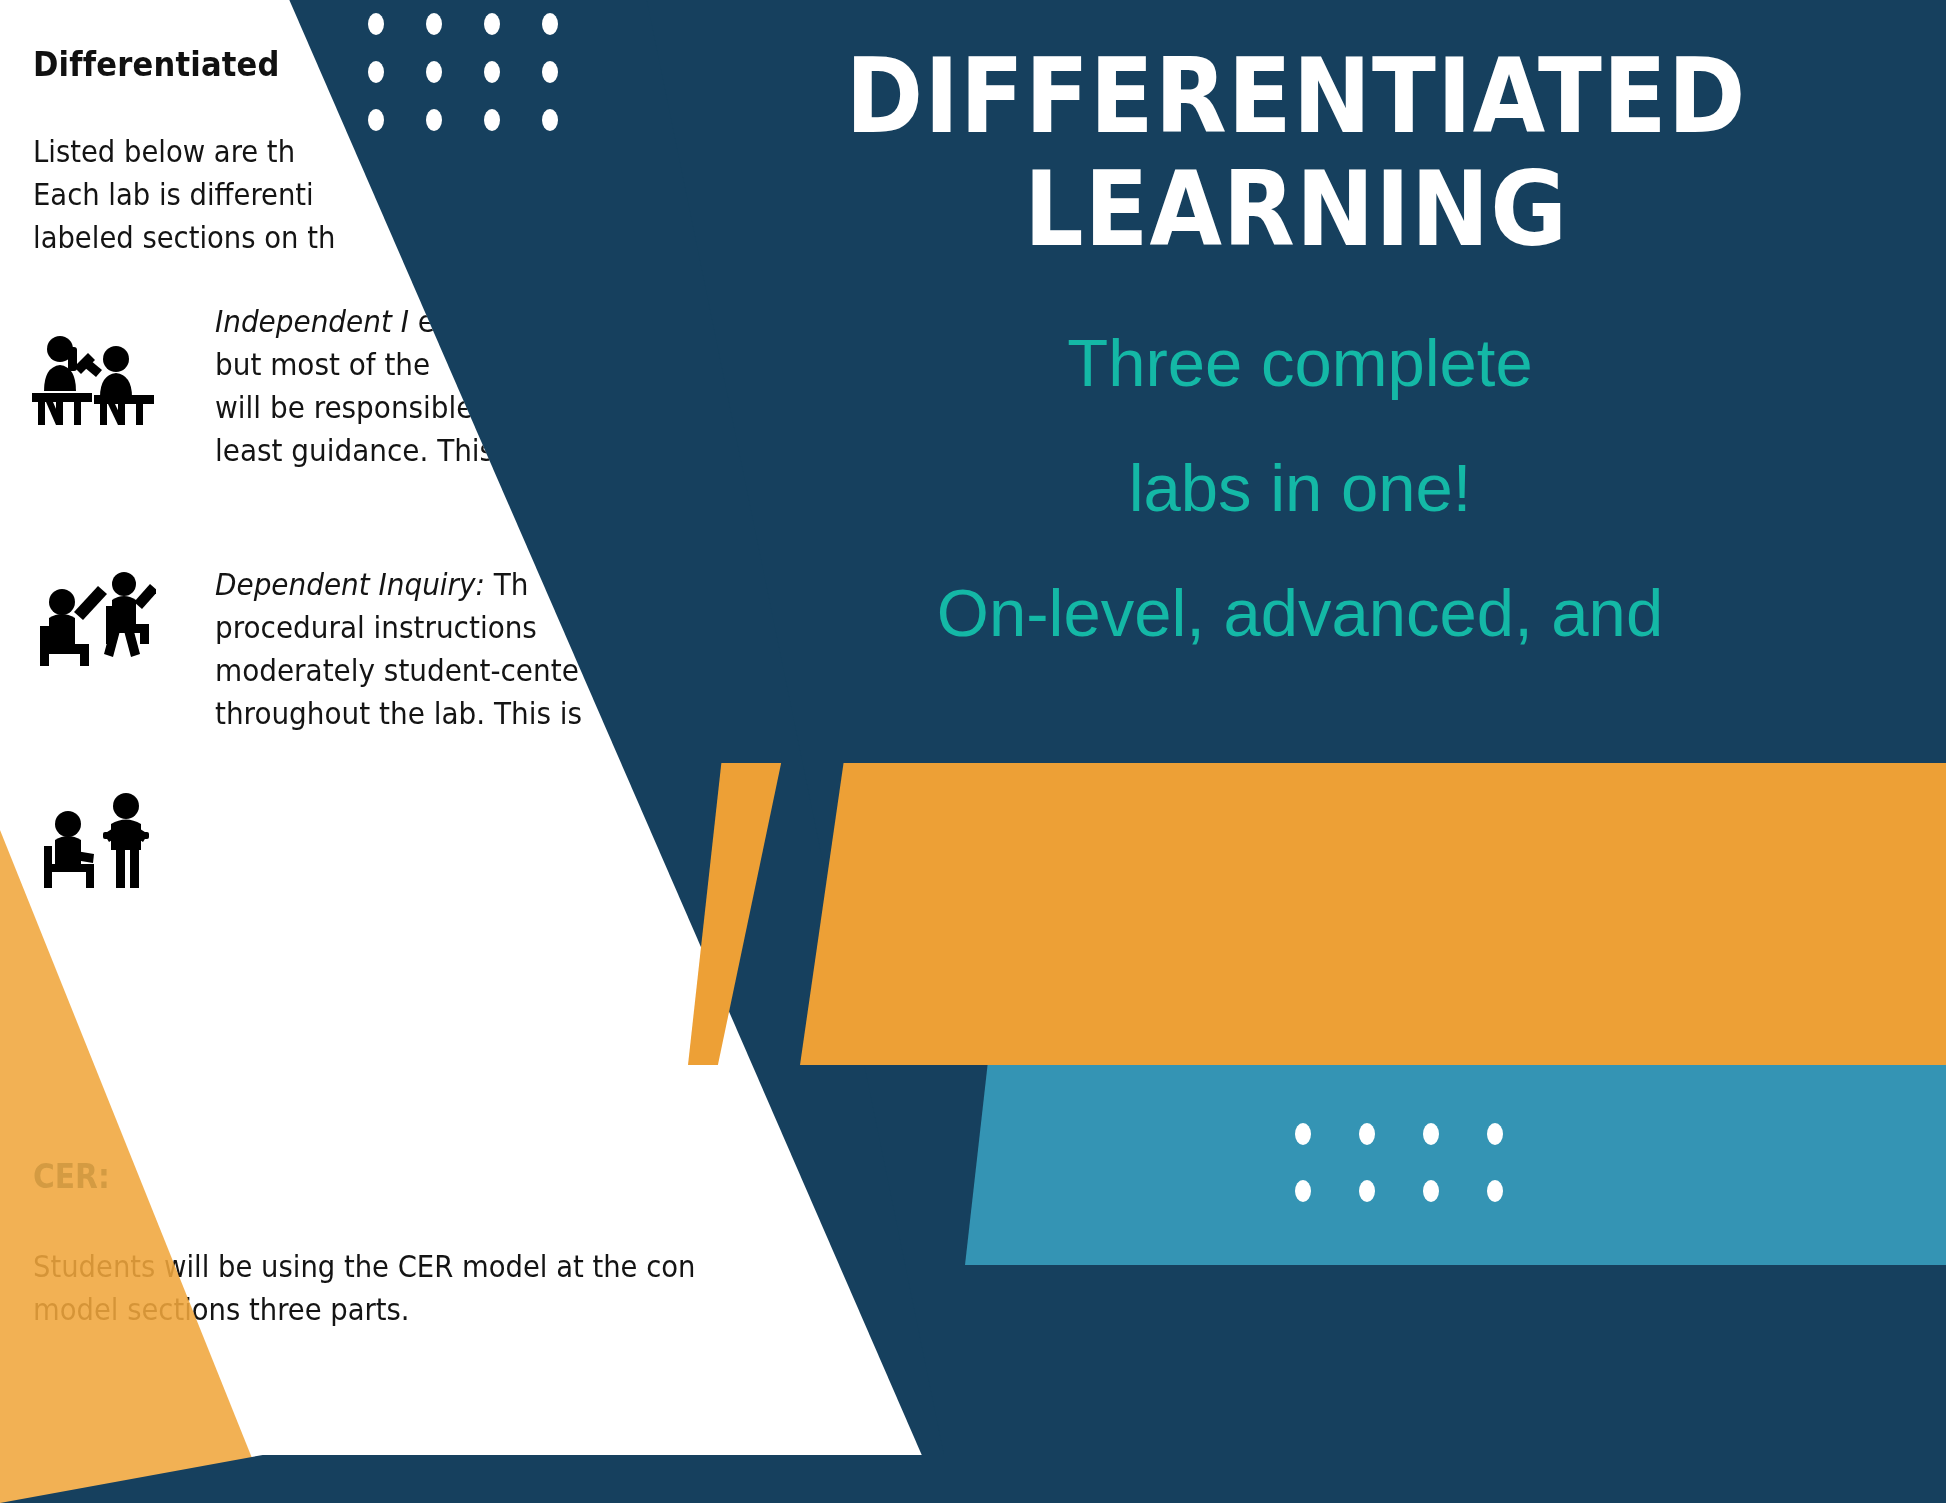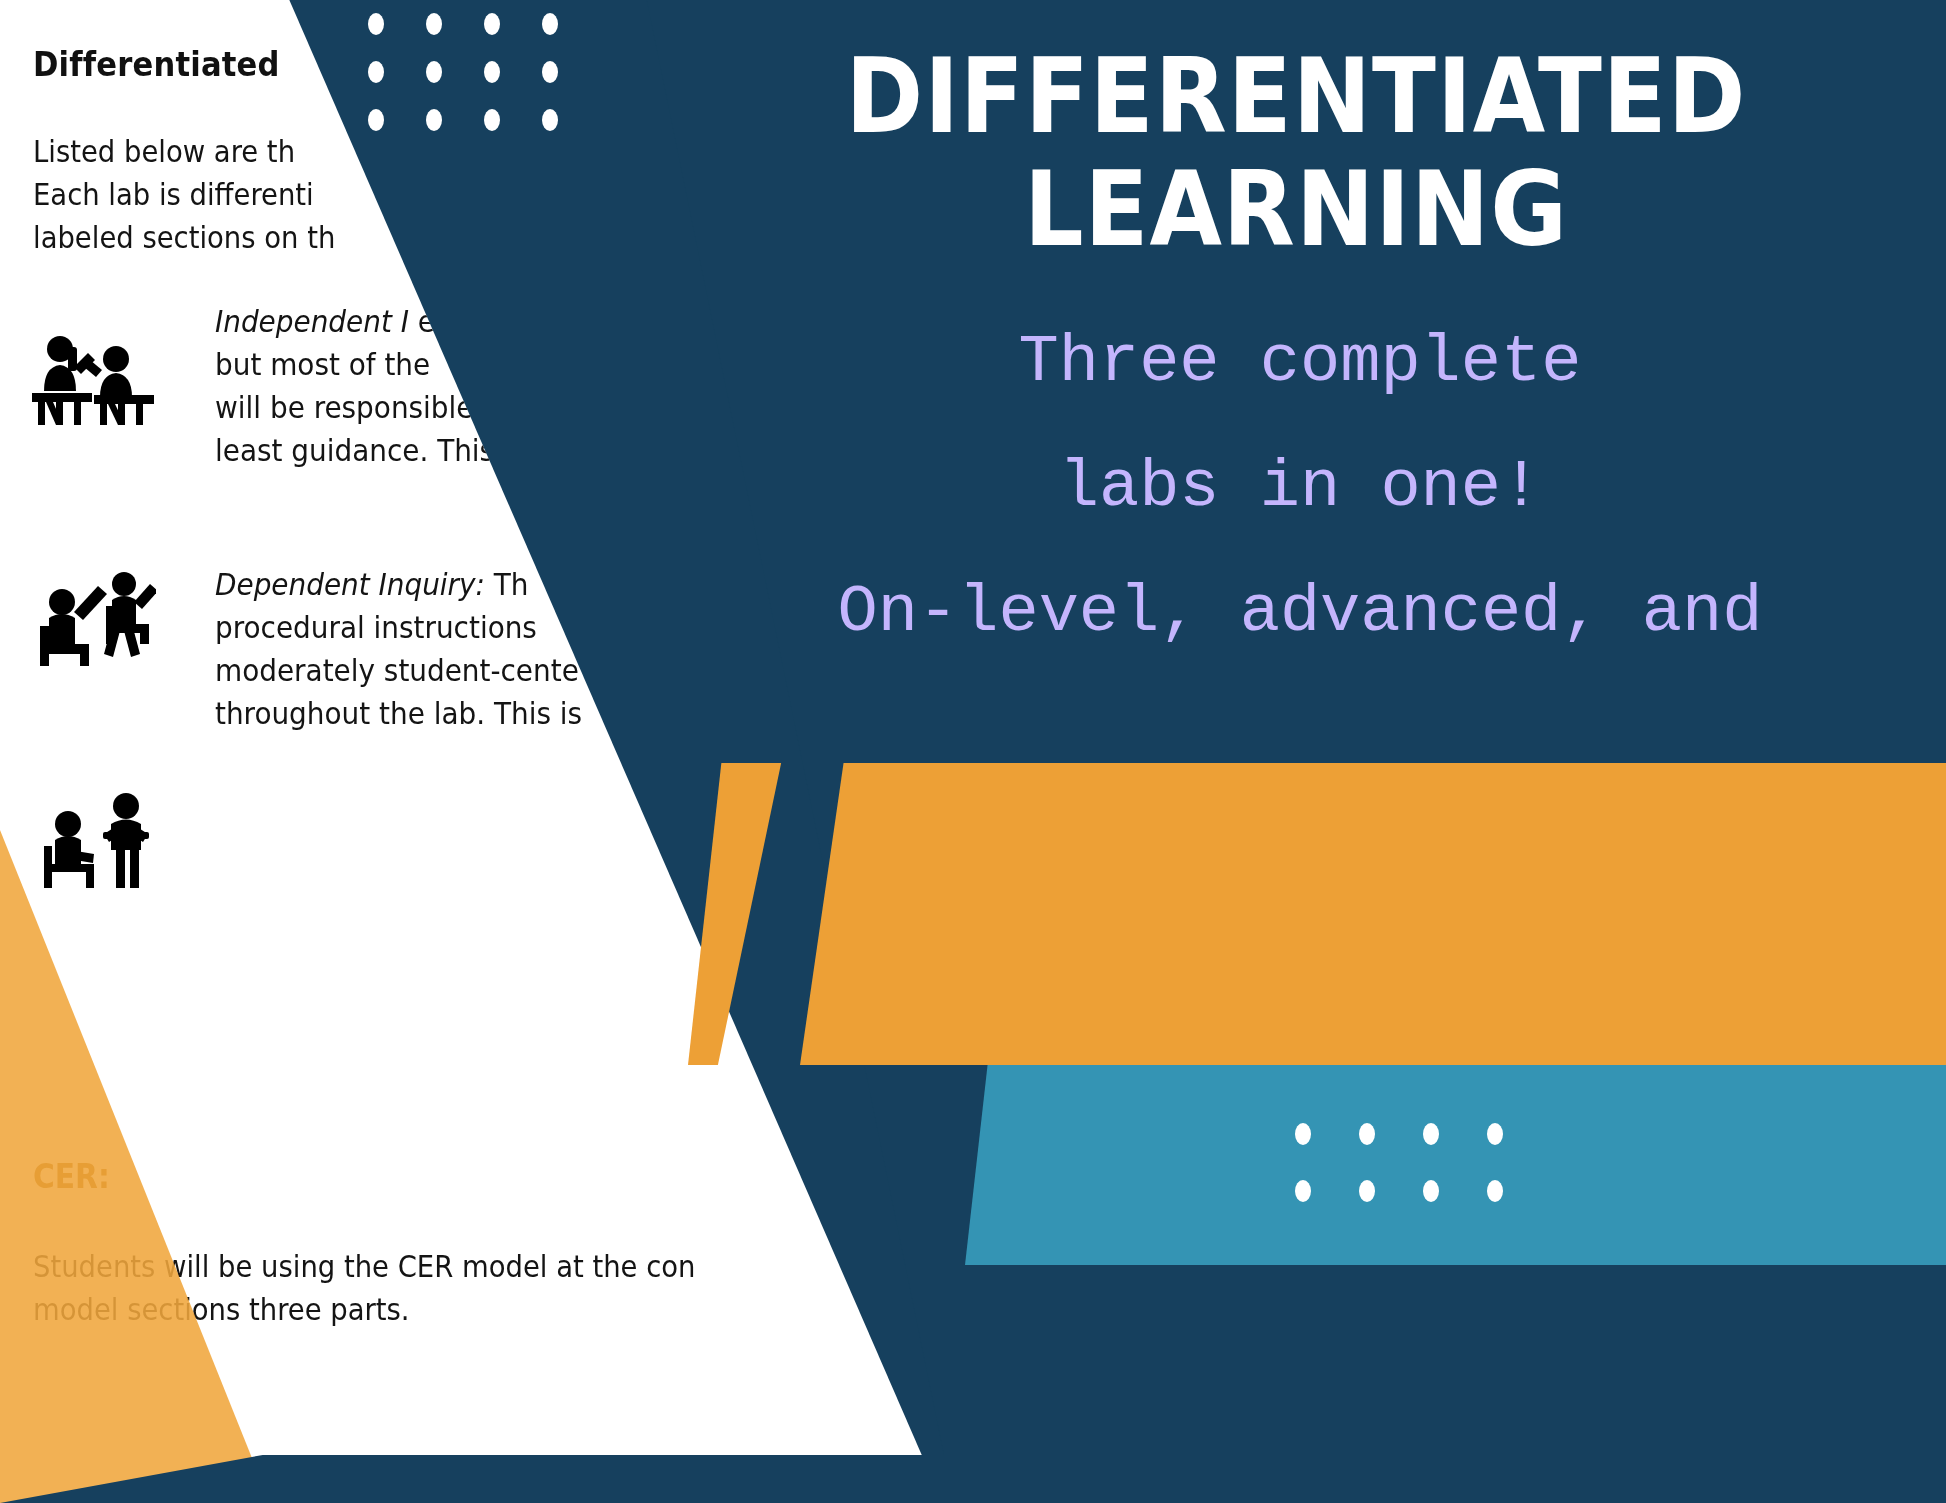--- a/index.html
+++ b/index.html
@@ -51,21 +51,21 @@
     font-size:31px;line-height:43px;color:#141414;text-align:justify;
   }
   .level-text i{font-style:italic;font-weight:500;}
   #lvl1{left:215px;top:300px;width:860px;}
   #lvl2{left:215px;top:563px;width:860px;}
   #lvl3{left:215px;top:785px;width:860px;}
 
   .cer-head{
     position:absolute;left:33px;top:1157px;
     font-family:"DejaVu Sans Condensed","Liberation Sans",sans-serif;
-    font-weight:bold;font-size:33px;color:#a16207;
+    font-weight:bold;font-size:33px;color:#0c4a6e;
   }
   #p-cer{left:33px;top:1245px;width:1040px;}
 
   
   .picto{position:absolute;}
   #ic1{left:30px;top:333px;}
   #ic2{left:36px;top:566px;}
   #ic3{left:40px;top:790px;}
 
   
@@ -108,22 +108,22 @@
 
   
   .headline{
     position:absolute;left:666px;top:40px;width:1260px;
     text-align:center;color:#ffffff;
     font-family:"DejaVu Sans Condensed","Liberation Sans",sans-serif;
     font-weight:bold;font-size:104px;line-height:113px;letter-spacing:1px;
   }
   .sub{
     position:absolute;left:680px;top:300px;width:1240px;
-    text-align:center;color:#c4b5fd;
-    font-family:Liberation Mono, monospace;
+    text-align:center;color:#14b8a6;
+    font-family:Liberation Sans, sans-serif;
     font-size:67px;line-height:125px;font-weight:400;
   }
   .sub div{white-space:nowrap;}
 </style>
 </head>
 <body>
 
 <div id="stage">
 
   <div class="navy-bg"></div>

